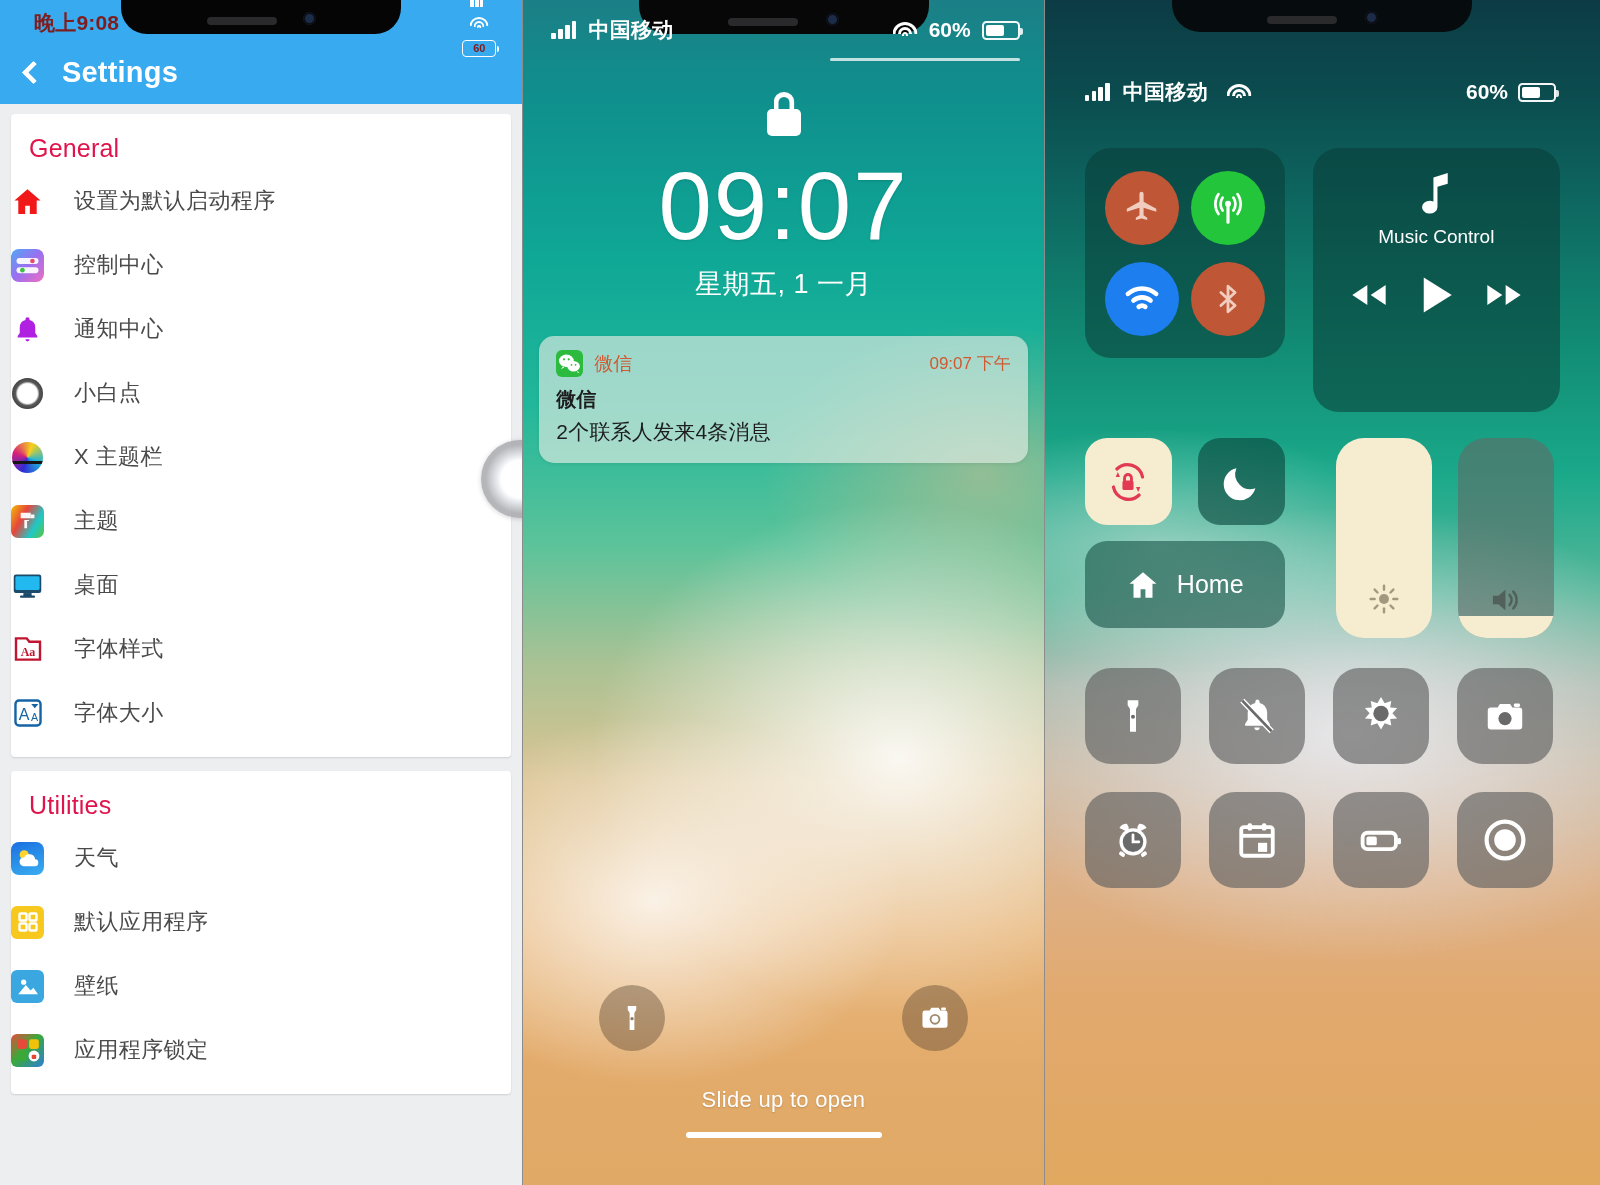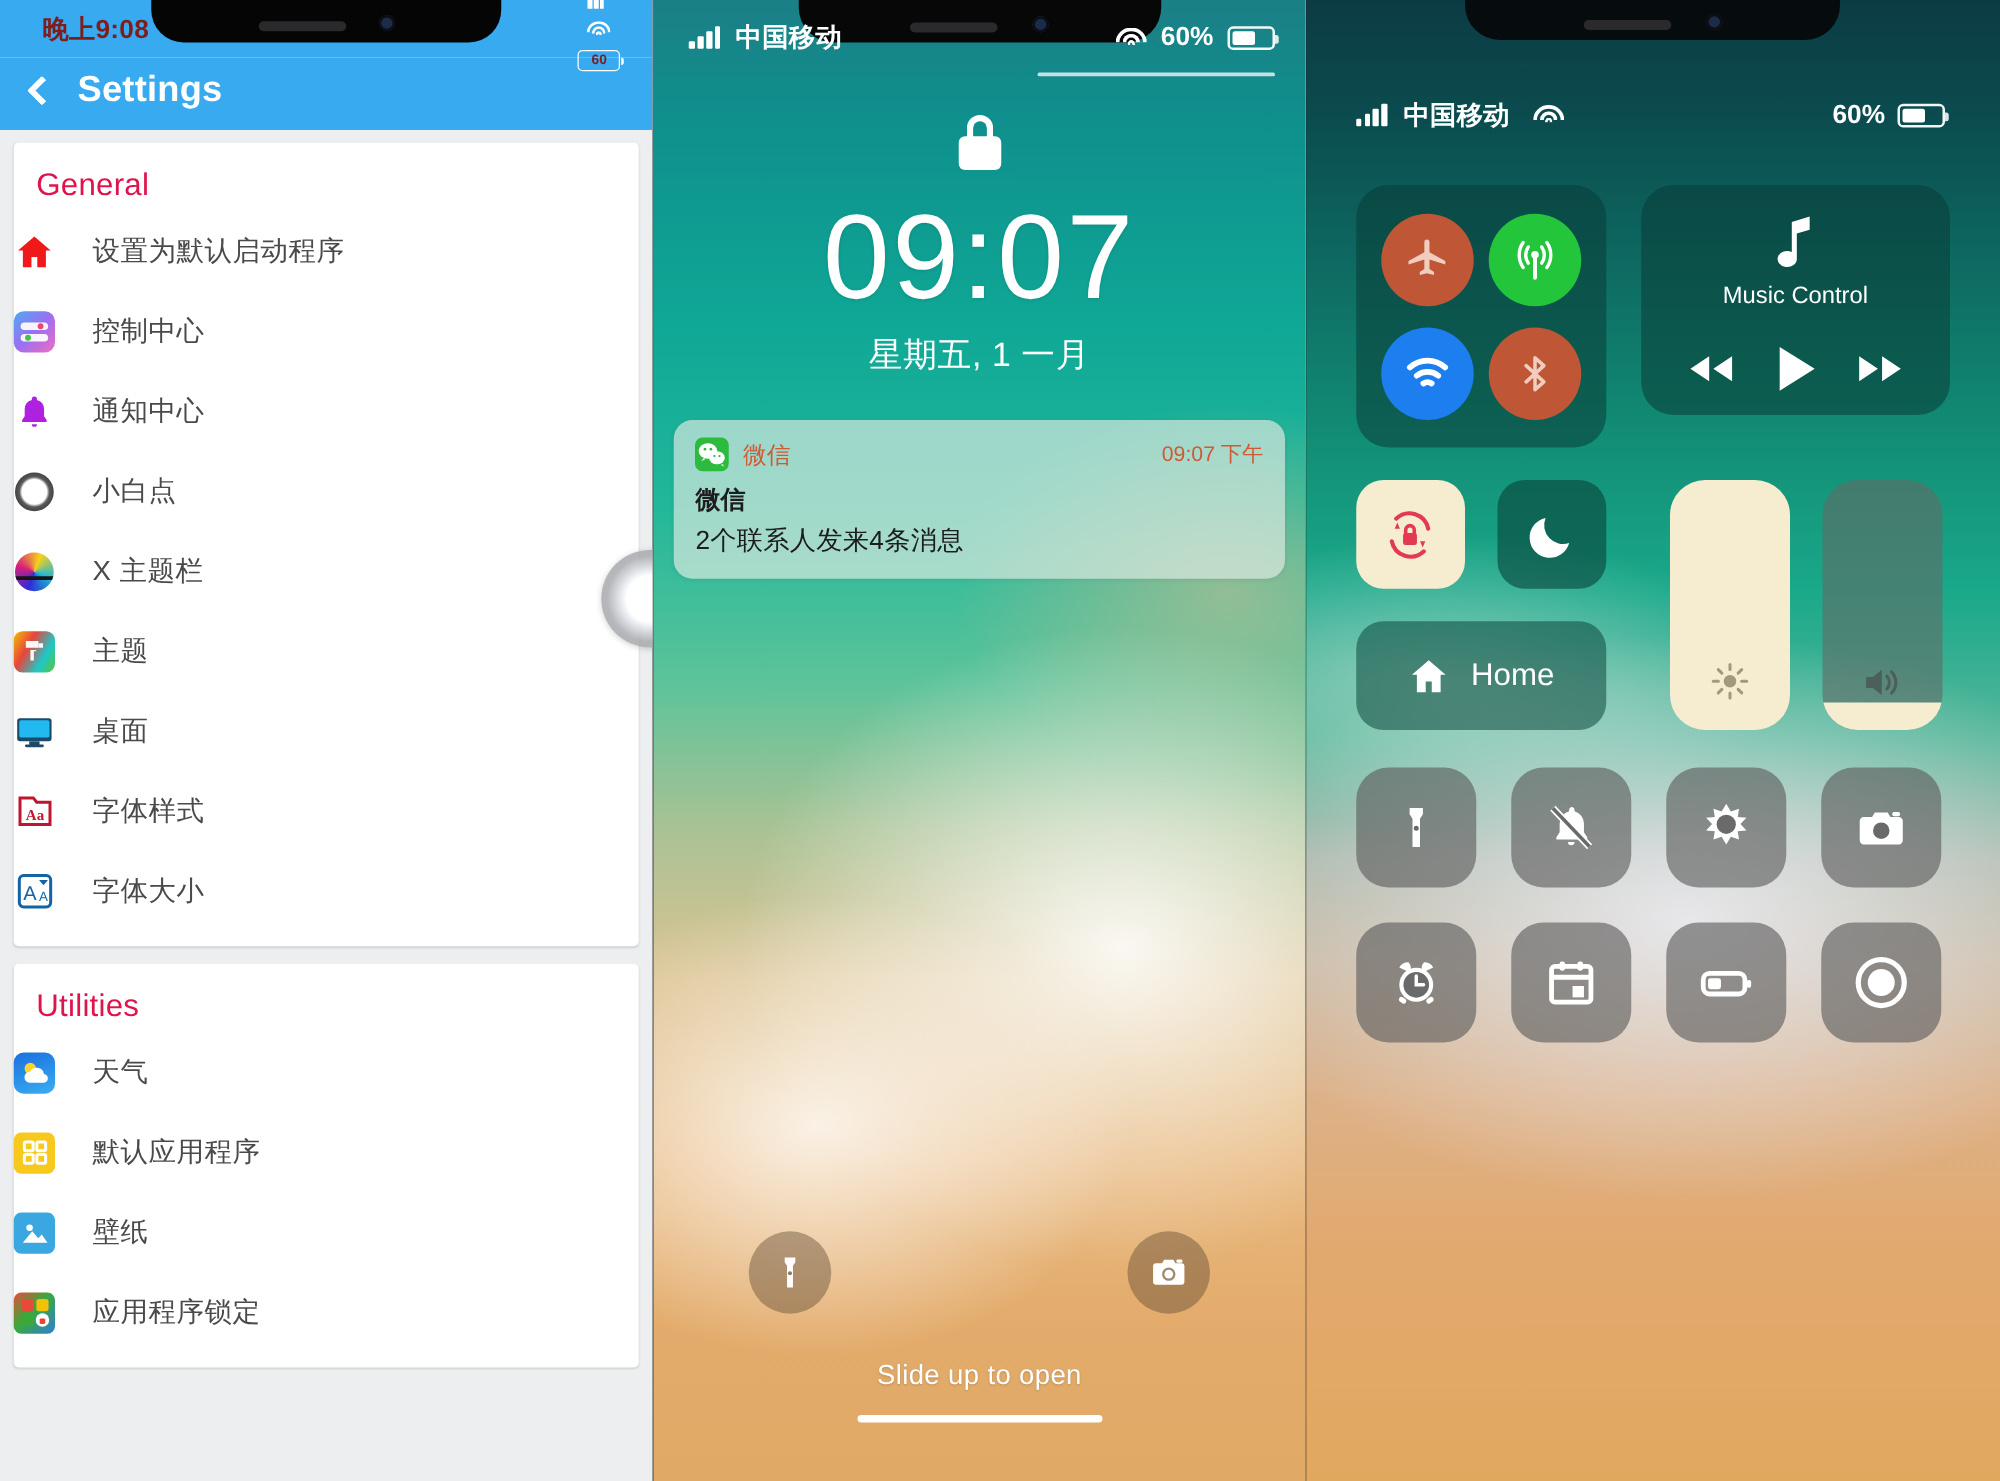--- a/index.html
+++ b/index.html
@@ -154,28 +154,28 @@
 
   .cc-grid { padding:26px 40px 0 40px; }
   .cc-row1 { display:flex; gap:28px; }
   .cc-conn { width:200px; height:210px; border-radius:26px; background:rgba(10,60,55,.55);
              display:grid; grid-template-columns:1fr 1fr; place-items:center; padding:14px; }
   .toggle { width:74px; height:74px; border-radius:50%; display:flex; align-items:center; justify-content:center; }
   .t-air { background:#bf5636; }
   .t-cell { background:#23c63a; }
   .t-wifi { background:#1d7ef0; }
   .t-bt { background:#bf5636; }
-  .cc-music { flex:1; height:184px; border-radius:26px; background:rgba(10,60,55,.55);
+  .cc-music { flex:1; height:264px; border-radius:26px; background:rgba(10,60,55,.55);
               display:flex; flex-direction:column; align-items:center; padding-top:22px; }
   .mc-label { color:#fff; font-size:19px; margin-top:8px; }
   .mc-controls { display:flex; align-items:center; justify-content:space-between; width:100%;
                  padding:0 36px; margin-top:26px; }
 
   .cc-row2 { display:flex; gap:28px; margin-top:26px; }
-  .cc-leftcol { width:200px; display:flex; flex-direction:column; gap:26px; }
+  .cc-leftcol { width:200px; display:flex; flex-direction:column; gap:16px; }
   .cc-tilerow { display:flex; gap:26px; }
   .tile-sq { width:87px; height:87px; border-radius:22px; display:flex; align-items:center; justify-content:center; }
   .t-rotate { background:#f6ecd0; }
   .t-moon { background:rgba(10,70,60,.62); }
   .tile-home { height:87px; border-radius:22px; background:rgba(13,72,62,.55); display:flex;
                align-items:center; justify-content:center; gap:17px; }
   .tile-home span { color:#fff; font-size:25px; }
   .cc-sliders { flex:1; display:flex; gap:26px; justify-content:flex-end; padding-right:6px; }
   .slider { width:96px; height:200px; border-radius:28px; position:relative; overflow:hidden;
             display:flex; align-items:flex-end; justify-content:center; }

